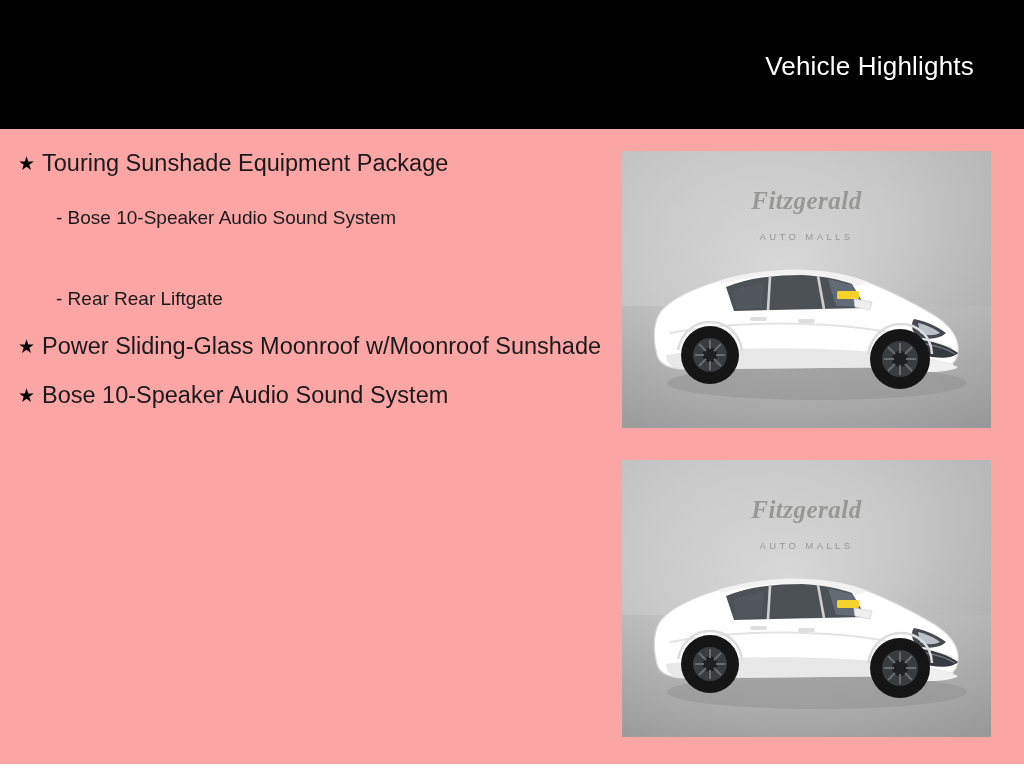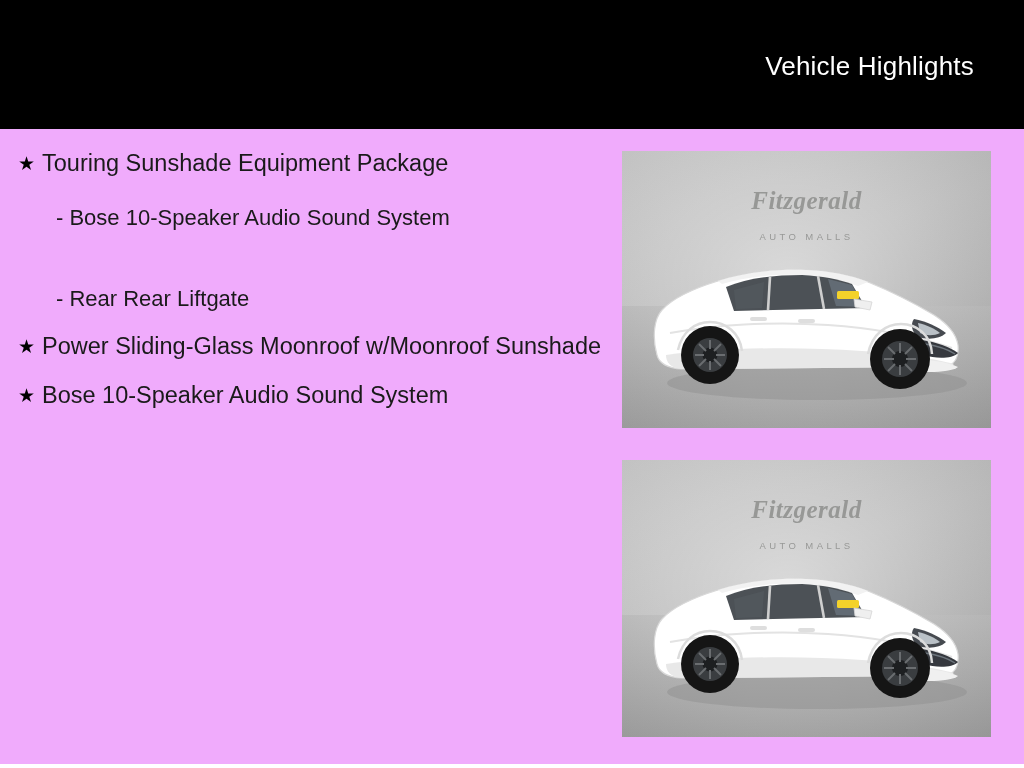--- a/index.html
+++ b/index.html
@@ -11,21 +11,21 @@
     width: 1024px;
     height: 768px;
     font-family: "Liberation Sans", sans-serif;
     overflow: hidden;
     position: relative;
   }
   .slide {
     position: relative;
     width: 1024px;
     height: 768px;
-    background: #f0abfc;
+    background: #fca5a5;
   }
   .header-bar {
     position: absolute;
     left: 0;
     top: 0;
     width: 1024px;
     height: 129px;
     background: #000000;
   }
   .header-title {
@@ -70,21 +70,21 @@
     font-size: 23.5px;
     line-height: 35px;
     color: #1a1a1a;
     flex: 1 1 auto;
   }
   .sub-row {
     margin: 0 0 4px 0;
     padding-left: 28px;
   }
   .sub-text {
-    font-size: 22px;
+    font-size: 19px;
     line-height: 35px;
     color: #1a1a1a;
     padding-left: 14px;
   }
   .spacer-sm { height: 14px; }
   .spacer-xs { height: 9px; }
 
   .photos {
     position: absolute;
     left: 622px;

